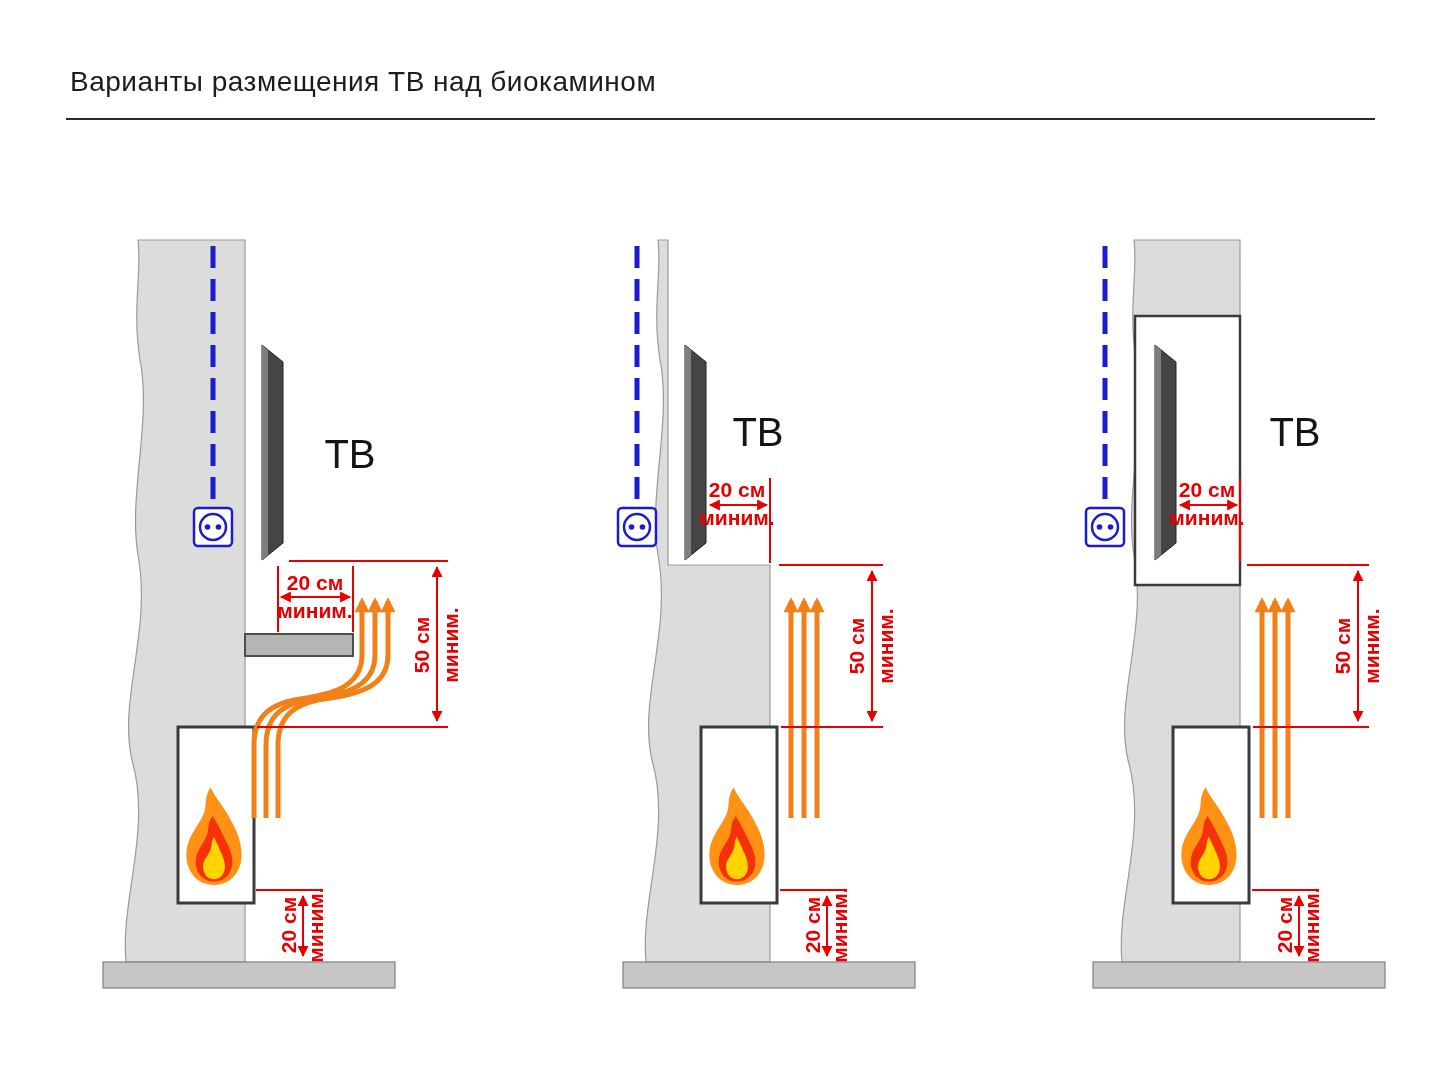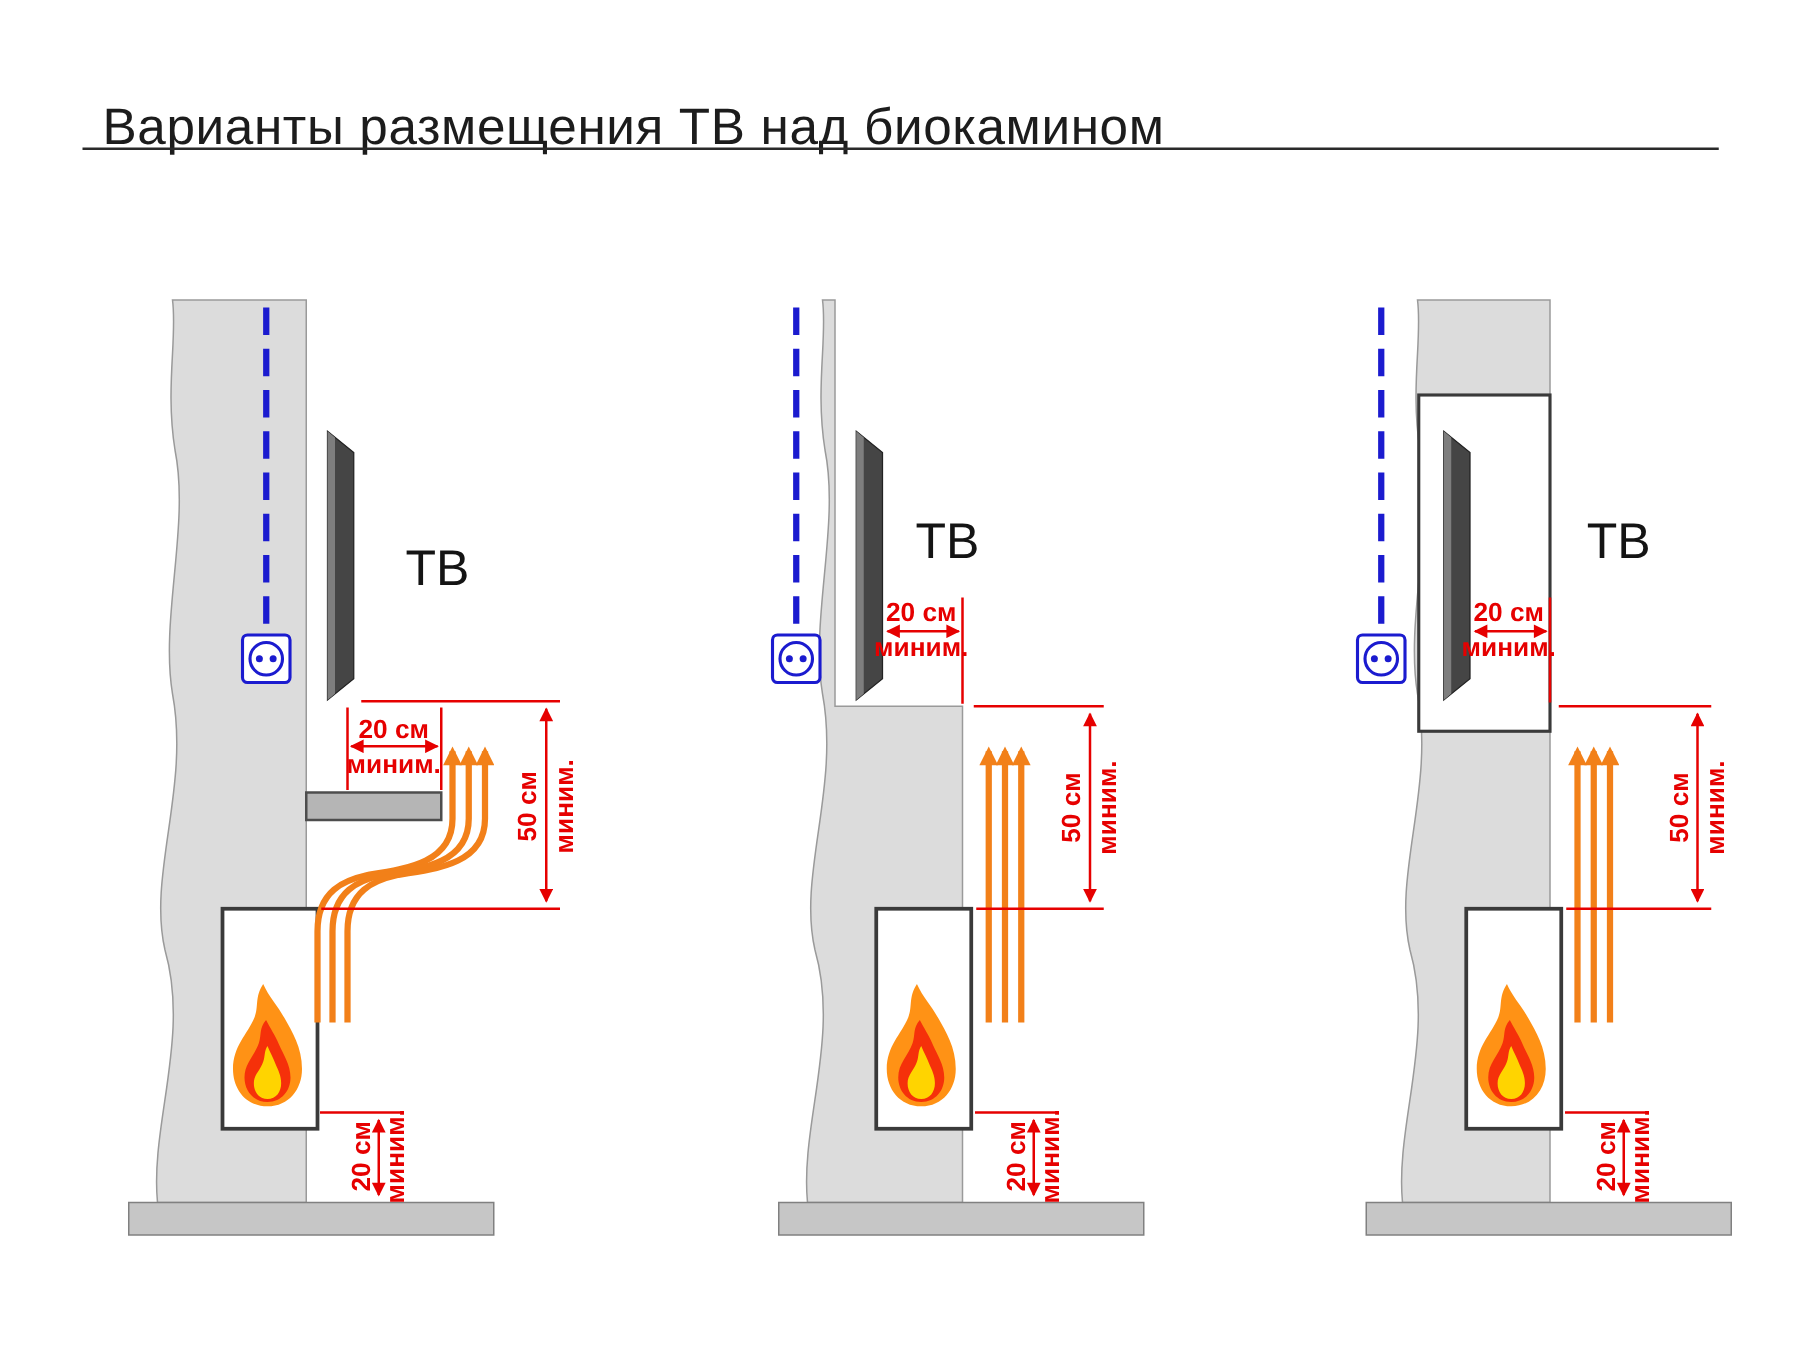--- a/index.html
+++ b/index.html
@@ -1,19 +1,19 @@
 <!DOCTYPE html>
 <html><head>
 <meta charset="utf-8">
 <style>
   html,body{margin:0;padding:0;background:#ffffff;}
   body{font-family:"Liberation Sans",sans-serif;}
   .page{position:relative;width:1440px;height:1080px;background:#ffffff;overflow:hidden;}
   .header{position:absolute;left:66px;top:62px;width:1310px;}
-  .header h1{margin:16px;font-size:41px;font-weight:400;color:#1c1c1c;letter-spacing:.5px;font-family:"Liberation Sans",sans-serif;}
+  .header h1{margin:4px;font-size:28px;font-weight:400;color:#1c1c1c;letter-spacing:.5px;font-family:"Liberation Sans",sans-serif;}
   .title-rule{position:absolute;left:66px;top:118px;width:1309px;height:2px;background:#2a2a2a;}
   svg.diagram{position:absolute;left:0;top:0;}
   .wall{fill:#dcdcdc;stroke:#9a9a9a;stroke-width:1.2;}
   .floor{fill:#c6c6c6;stroke:#808080;stroke-width:1.2;}
   .shelf{fill:#b5b5b5;stroke:#4d4d4d;stroke-width:2;}
   .firebox{fill:#ffffff;stroke:#3a3a3a;stroke-width:3;}
   .niche{fill:#ffffff;stroke:#3a3a3a;stroke-width:2.5;}
   .cable{stroke:#1b1bcf;stroke-width:5;fill:none;stroke-dasharray:22 11;}
   .rline{stroke:#e60000;stroke-width:2;fill:none;}
   .dim{fill:#e60000;font-size:21px;font-weight:bold;text-anchor:middle;font-family:"Liberation Sans",sans-serif;}

